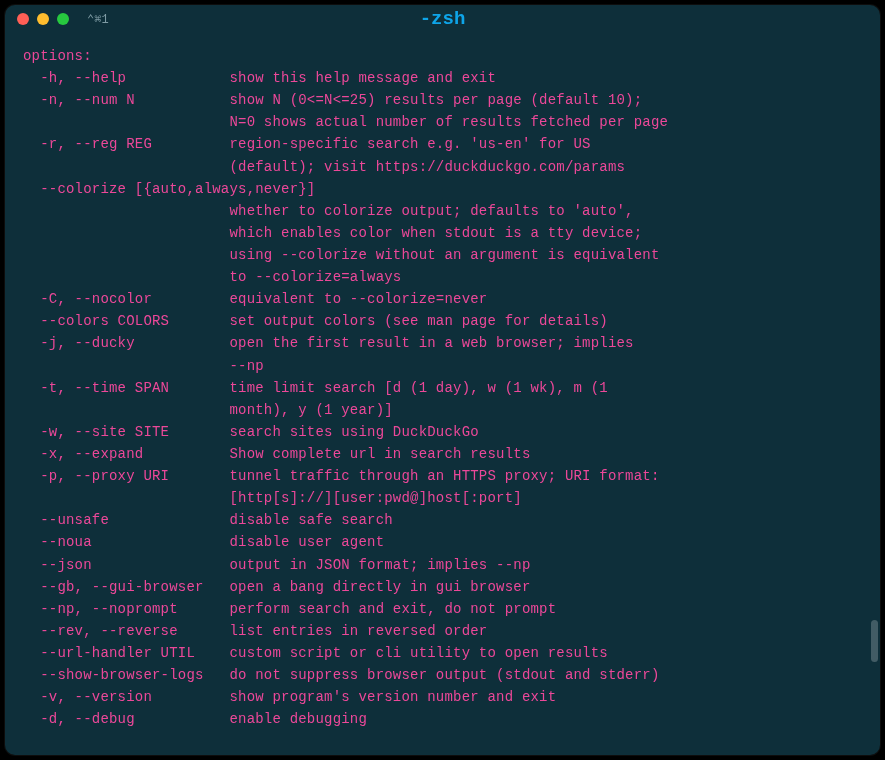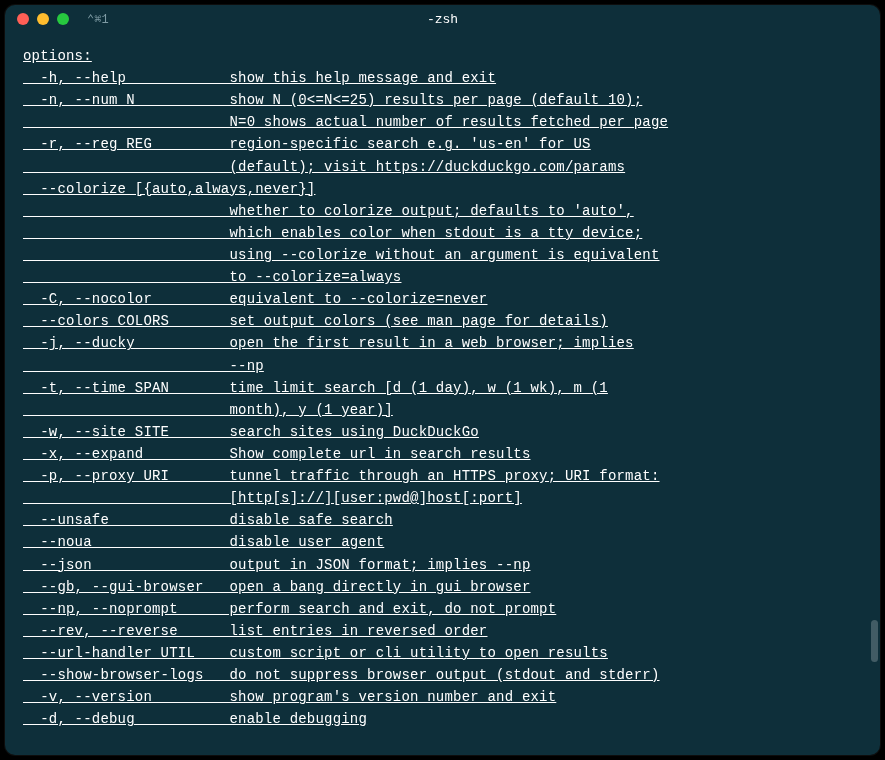--- a/index.html
+++ b/index.html
@@ -50,32 +50,31 @@
     .tab-label {
       color: #7e9aa3;
       font-size: 12px;
       margin-left: 18px;
       font-weight: 500;
     }
     .title-center {
       position: absolute;
       left: 50%;
       transform: translateX(-50%);
-      color: #ffffff;
-      font-size: 13px;
-      font-weight: 400;
+      color: #0ea5e9;
+      font-size: 19px;
+      font-weight: 700;
     }
     .terminal {
       padding: 12px 18px;
-      color: #ffffff;
+      color: #ec4899;
       line-height: 1.58;
       white-space: pre;
       font-variant-ligatures: none;
       letter-spacing: 0.2px;
-      text-decoration: underline;
     }
     .line {
       display: block;
     }
     .scrollbar {
       position: absolute;
       right: 2px;
       top: 615px;
       width: 7px;
       height: 42px;

